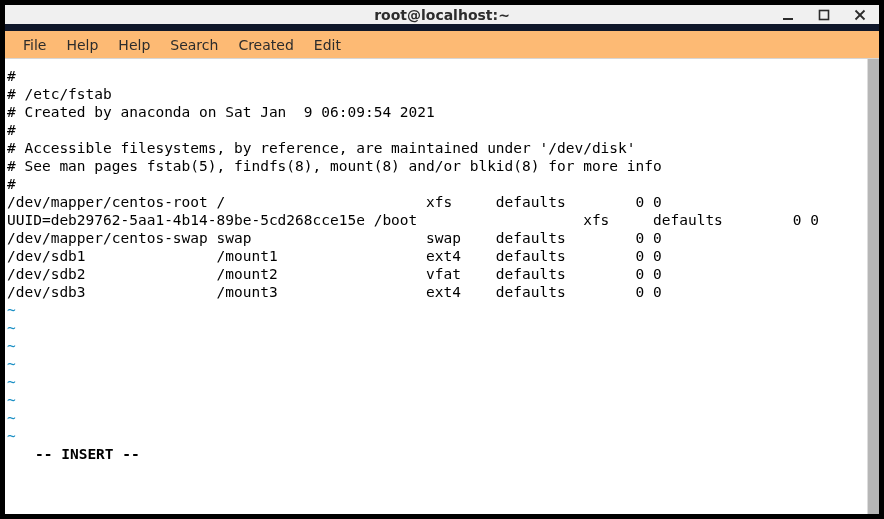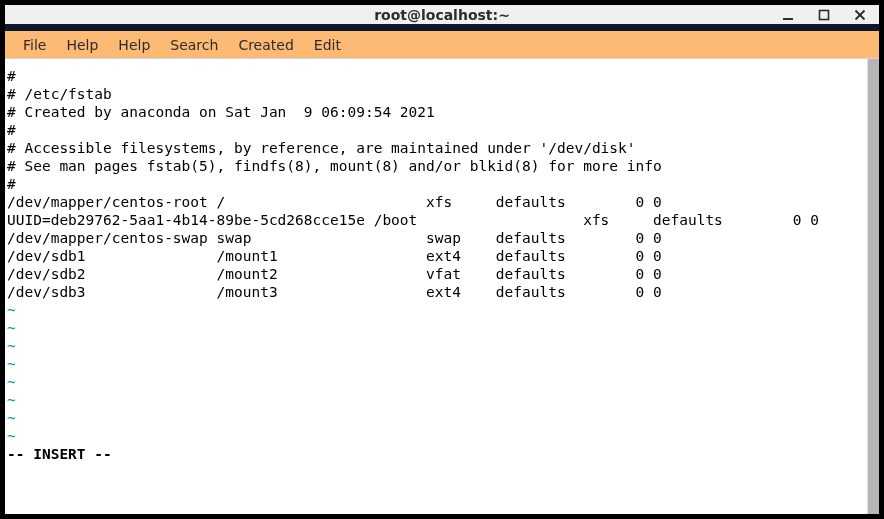--- a/index.html
+++ b/index.html
@@ -78,21 +78,21 @@
       flex: 1;
       padding: 8px 2px 2px 2px;
       font-family: "DejaVu Sans Mono", "Liberation Mono", monospace;
       font-size: 14.5px;
       line-height: 18px;
       color: #000;
       white-space: pre;
       overflow: hidden;
     }
     .terminal .tilde { color: #1a8fc4; }
-    .terminal .status { font-weight: 700; color: #000; }
+    .terminal .status { font-weight: 700; color: #000; margin-left: 28px; }
     .scrollbar {
       width: 12px;
       background: #f0f0f0;
       border-left: 1px solid #ddd;
       position: relative;
     }
     .scrollbar-thumb {
       position: absolute;
       top: 0; left: 0; right: 0;
       height: 100%;

